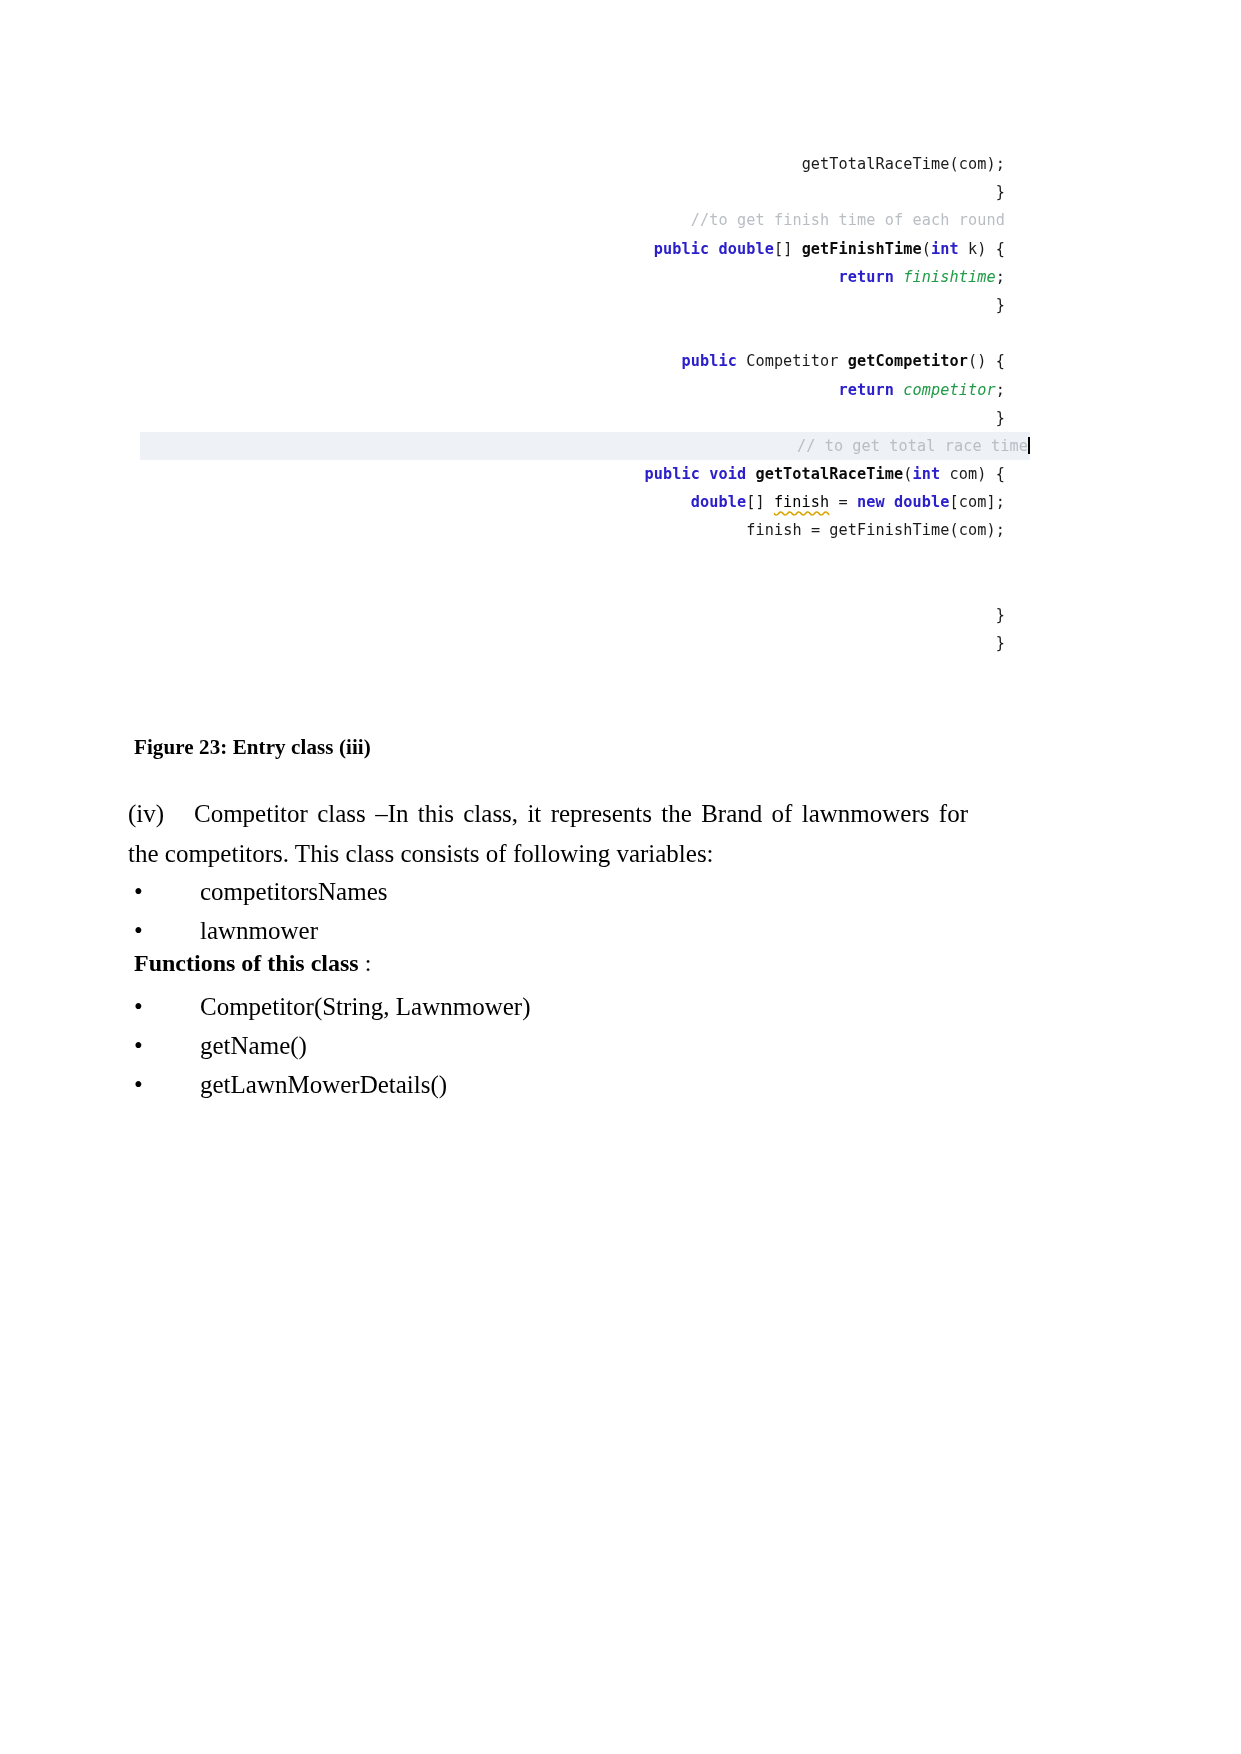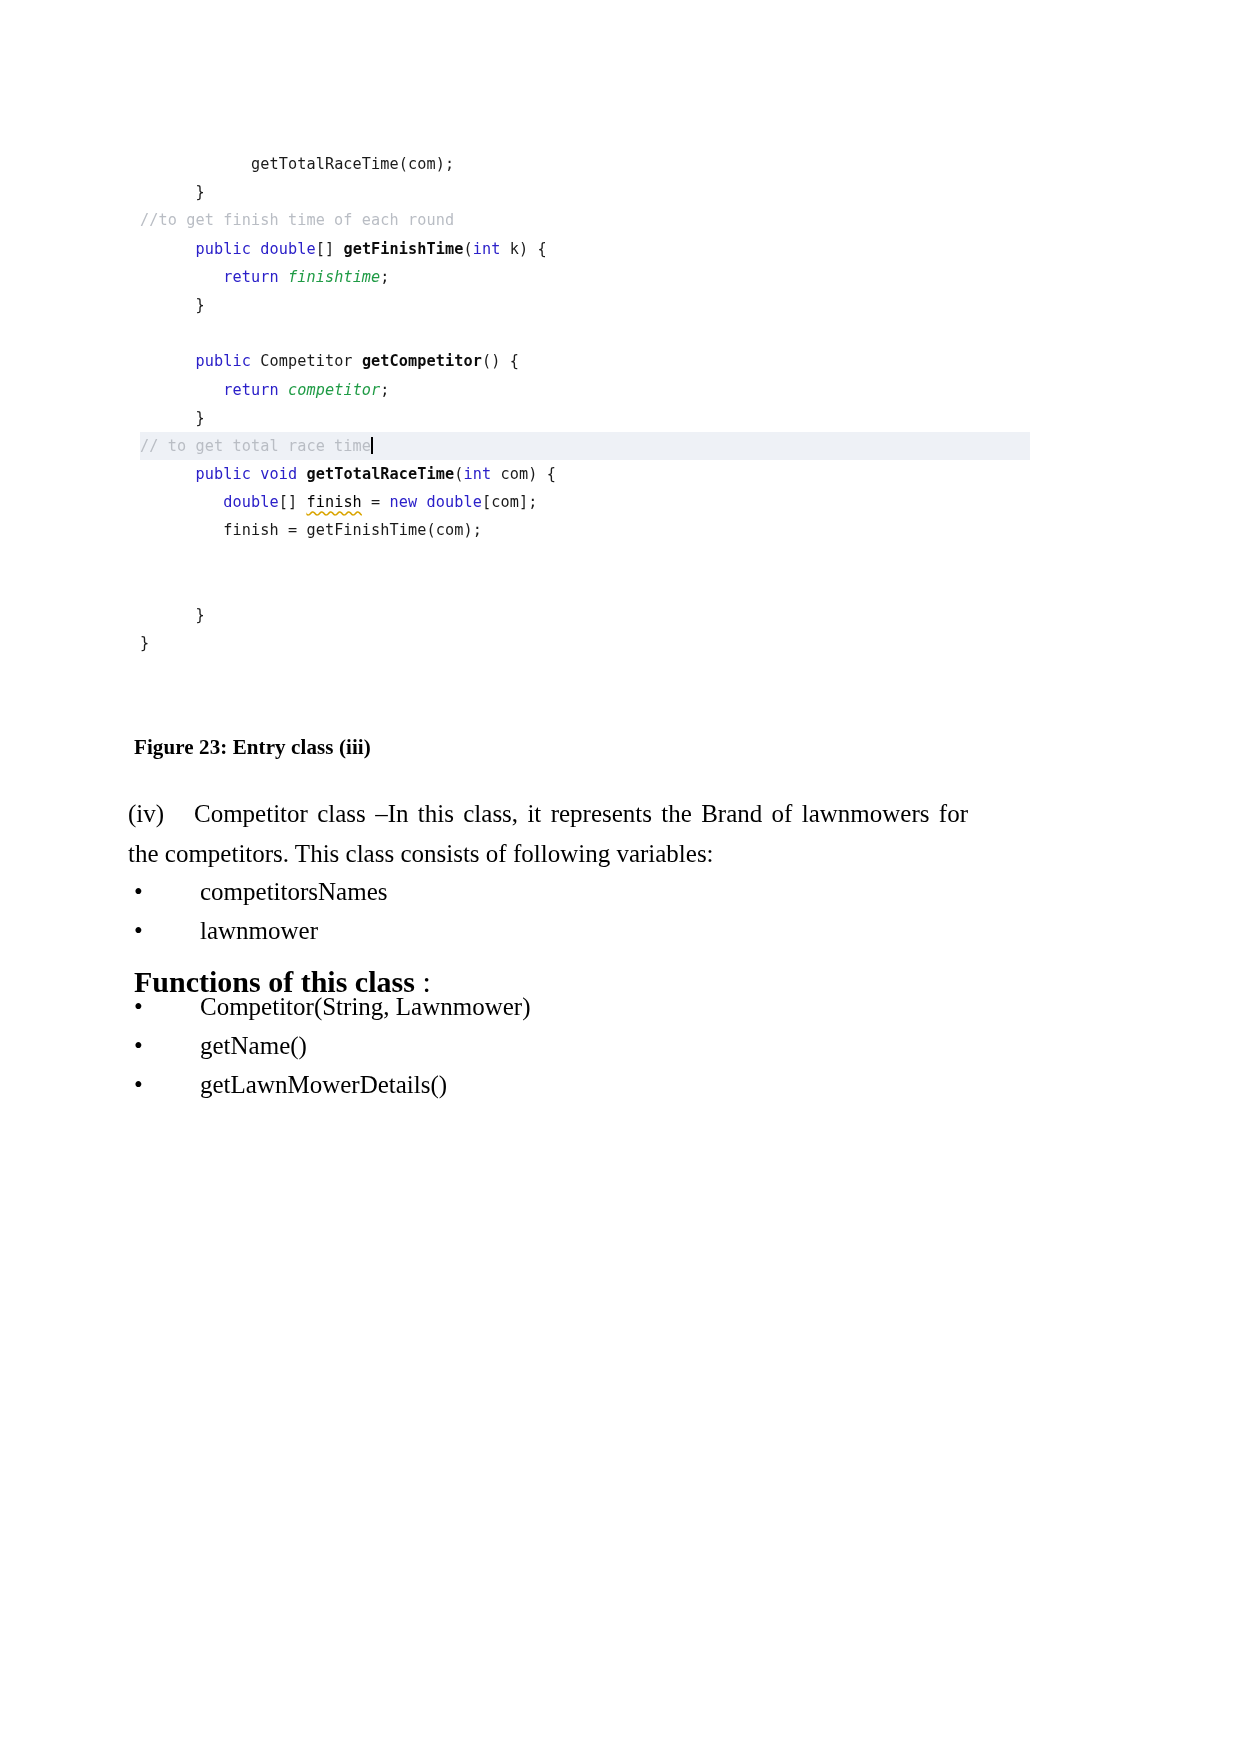--- a/index.html
+++ b/index.html
@@ -26,31 +26,32 @@
   .code-block {
     font-family: "DejaVu Sans Mono", "Liberation Mono", monospace;
     font-size: 15.2px;
     line-height: 28.2px;
     white-space: pre;
     letter-spacing: 0.1px;
   }
   .code-line {
     height: 28.2px;
     position: relative;
+    text-align: right;
   }
   .code-line.highlight {
     background: #eef1f6;
     width: 890px;
   }
   .code-line.blank {
     height: 28.2px;
   }
 
   
-  .kw      { color: #2b20c9; font-weight: normal; }
+  .kw      { color: #2b20c9; font-weight: bold; }
   .mname   { color: #0b0b0b; font-weight: bold; }
   .plain   { color: #1a1a1a; }
   .field   { color: #1f9b45; font-style: italic; }
   .comment { color: #b9bdc4; }
   .brace   { color: #1a1a1a; }
   .squiggle {
     text-decoration: underline;
     text-decoration-style: wavy;
     text-decoration-color: #d9a400;
     text-underline-offset: 3px;
@@ -111,22 +112,21 @@
     top: 0px;
     width: 10px;
     text-align: left;
     font-size: 25px;
     line-height: 39px;
   }
   .sub-head {
     position: absolute;
     left: 134px;
     top: 950px;
-    font-size: 30px;
-    margin-top: 15px;
+    font-size: 24px;
   }
   .sub-head .strong { font-weight: bold; }
   .sub-head .colon { font-weight: normal; }
 </style>
 </head>
 <body>
 
 <div class="code-figure">
   <div class="code-block" id="code-block"><div class="code-line"><span>            </span><span class="plain">getTotalRaceTime</span><span class="plain">(com);</span></div><div class="code-line"><span>      </span><span class="brace">}</span></div><div class="code-line"><span class="comment">//to get finish time of each round</span></div><div class="code-line"><span>      </span><span class="kw">public</span><span class="plain"> </span><span class="kw">double</span><span class="plain">[] </span><span class="mname">getFinishTime</span><span class="plain">(</span><span class="kw">int</span><span class="plain"> k) {</span></div><div class="code-line"><span>         </span><span class="kw">return</span><span class="plain"> </span><span class="field">finishtime</span><span class="plain">;</span></div><div class="code-line"><span>      </span><span class="brace">}</span></div><div class="code-line blank"></div><div class="code-line"><span>      </span><span class="kw">public</span><span class="plain"> Competitor </span><span class="mname">getCompetitor</span><span class="plain">() {</span></div><div class="code-line"><span>         </span><span class="kw">return</span><span class="plain"> </span><span class="field">competitor</span><span class="plain">;</span></div><div class="code-line"><span>      </span><span class="brace">}</span></div><div class="code-line highlight"><span class="comment">// to get total race time</span><span class="caret"></span></div><div class="code-line"><span>      </span><span class="kw">public</span><span class="plain"> </span><span class="kw">void</span><span class="plain"> </span><span class="mname">getTotalRaceTime</span><span class="plain">(</span><span class="kw">int</span><span class="plain"> com) {</span></div><div class="code-line"><span>         </span><span class="kw">double</span><span class="plain">[] </span><span class="squiggle">finish</span><span class="plain"> = </span><span class="kw">new</span><span class="plain"> </span><span class="kw">double</span><span class="plain">[com];</span></div><div class="code-line"><span>         </span><span class="plain">finish = getFinishTime(com);</span></div><div class="code-line blank"></div><div class="code-line blank"></div><div class="code-line"><span>      </span><span class="brace">}</span></div><div class="code-line"><span class="brace">}</span></div></div>
 </div>

